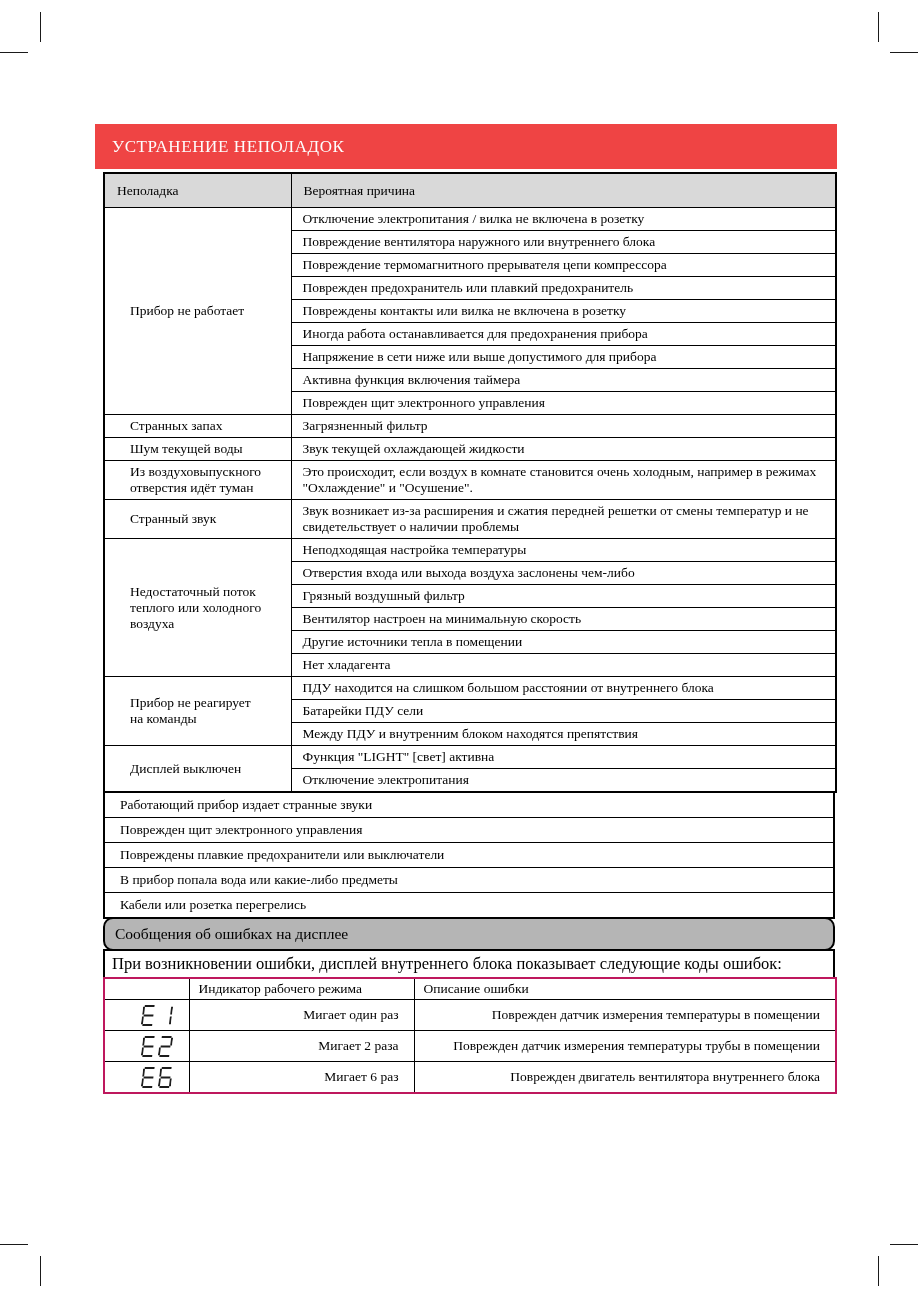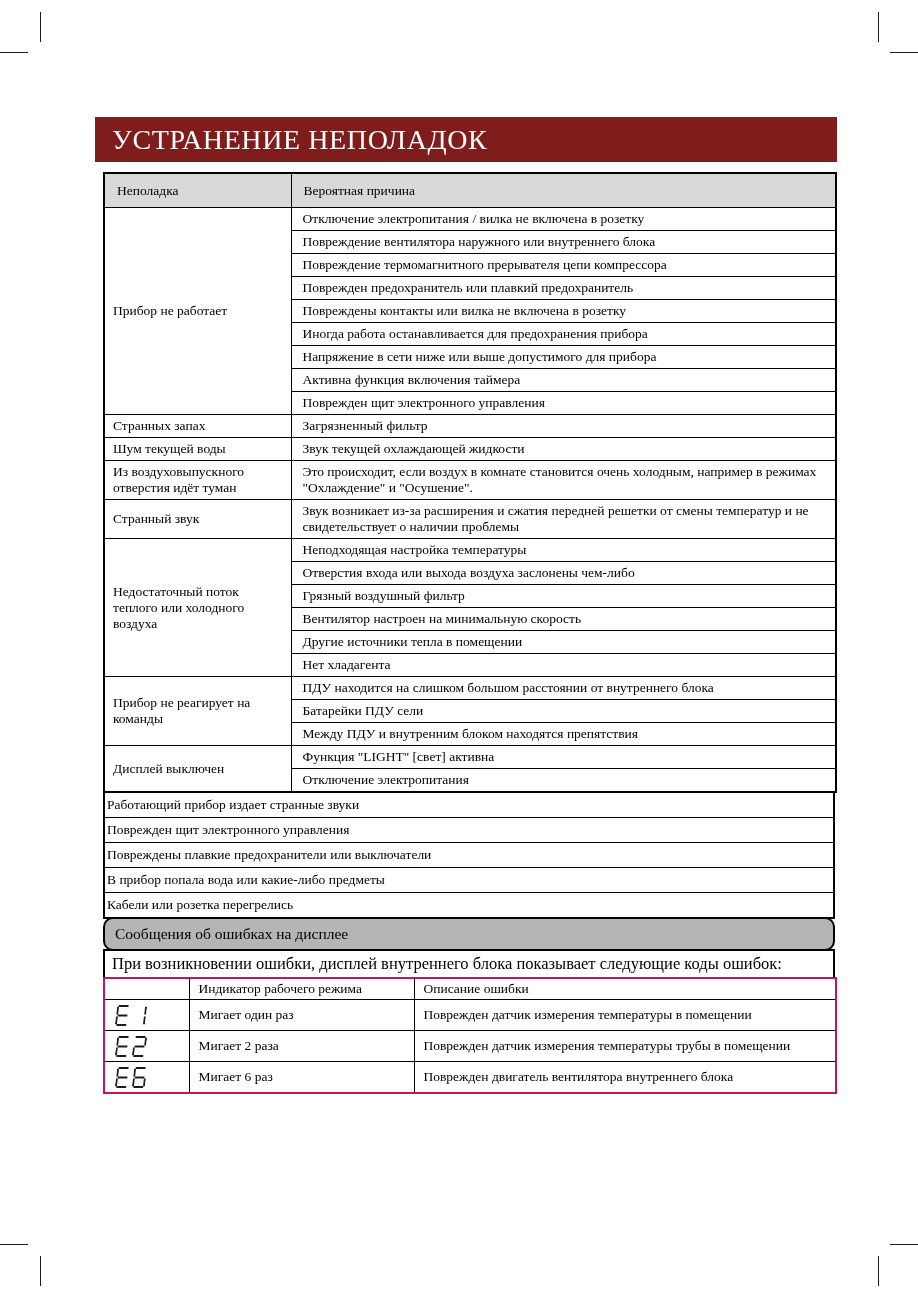--- a/index.html
+++ b/index.html
@@ -3,55 +3,55 @@
 <meta charset="utf-8">
 <style>
   html,body{margin:0;padding:0;}
   body{
     width:918px;height:1298px;position:relative;background:#ffffff;
     font-family:"Liberation Serif", serif;color:#000;
   }
   .crop{position:absolute;background:#1a1a1a;}
 
   .title-bar{
-    position:absolute;left:95px;top:117px;width:742px;height:45px;
-    background:#7f1d1d;color:#fdfdfd;box-sizing:border-box;
-    font-size:28px;letter-spacing:0.6px;line-height:45px;padding-left:17px;
+    position:absolute;left:95px;top:124px;width:742px;height:45px;
+    background:#ef4444;color:#fdfdfd;box-sizing:border-box;
+    font-size:17px;letter-spacing:0.6px;line-height:45px;padding-left:17px;
     font-family:"Liberation Serif", serif;
   }
 
   .content{position:absolute;left:103px;top:172px;width:864px;}
 
   table.doc{border-collapse:collapse;width:732px;table-layout:fixed;background:#fff;}
   table.doc td, table.doc th{
     border:1px solid #000;font-size:13.5px;font-weight:normal;text-align:left;
     vertical-align:middle;line-height:16px;overflow:hidden;
   }
   table.main{border:2px solid #000;}
   table.main th{background:#d9d9d9;height:33px;padding:0 12px;}
   td.cause-cell{padding:3px 11px;height:16px;}
-  td.problem-cell{padding:3px 8px;margin-top:20px;}
+  td.problem-cell{padding:3px 25px;margin-top:20px;}
 
   .banner{
     box-sizing:border-box;width:732px;border:2px solid #000;margin-top:-2px;
     font-size:13.5px;line-height:16px;padding:3px 9px;background:#c6c6c6;
   }
   .banner.errors{
     background:#b5b5b5;font-size:15.5px;line-height:18px;padding:6px 10px;border-radius:10px;
   }
   table.list{border:2px solid #000;margin-top:-2px;}
-  table.list td{padding:4px 2px;height:16px;}
+  table.list td{padding:4px 15px;height:16px;}
 
   .intro{
     box-sizing:border-box;width:732px;border:2px solid #000;margin-top:-2px;
     background:#fff;font-size:16.5px;line-height:22px;padding:2px 7px;
   }
   table.errtable{border:2px solid #be185d;margin-top:-2px;}
   table.errtable th{height:20px;padding:0 9px;background:#fff;}
-  table.errtable td{height:26px;padding:2px 9px;}
+  table.errtable td{height:26px;padding:2px 15px;text-align:right;}
   td.code-cell{text-align:center;padding:2px 4px;}
 
   .sevenseg{display:inline-block;transform:skewX(-7deg);white-space:nowrap;}
   .seg-digit{width:13px;height:21px;margin:0 2px;display:inline-block;vertical-align:middle;}
 </style>
 </head>
 <body>
 
 <div class="crop" style="left:40px;top:12px;width:1px;height:30px"></div>
 <div class="crop" style="left:0;top:52px;width:28px;height:1px"></div>

